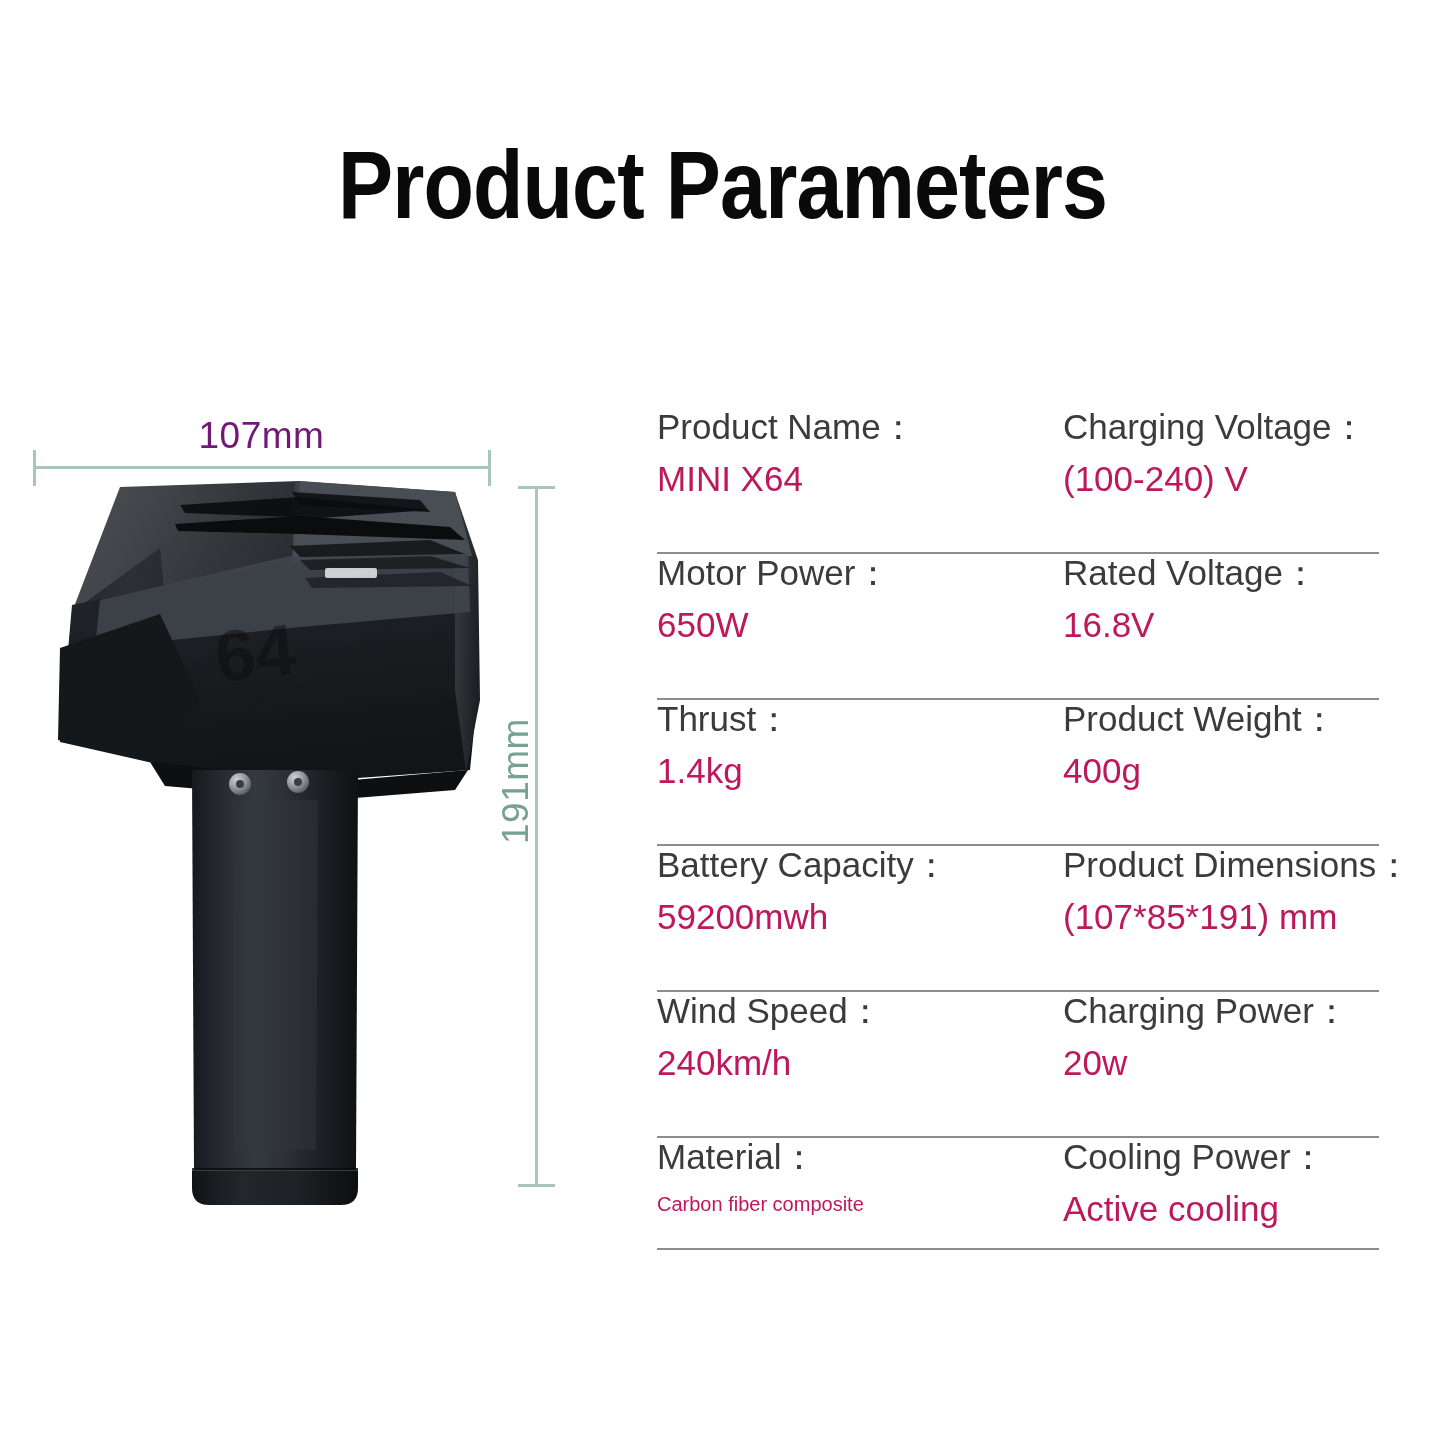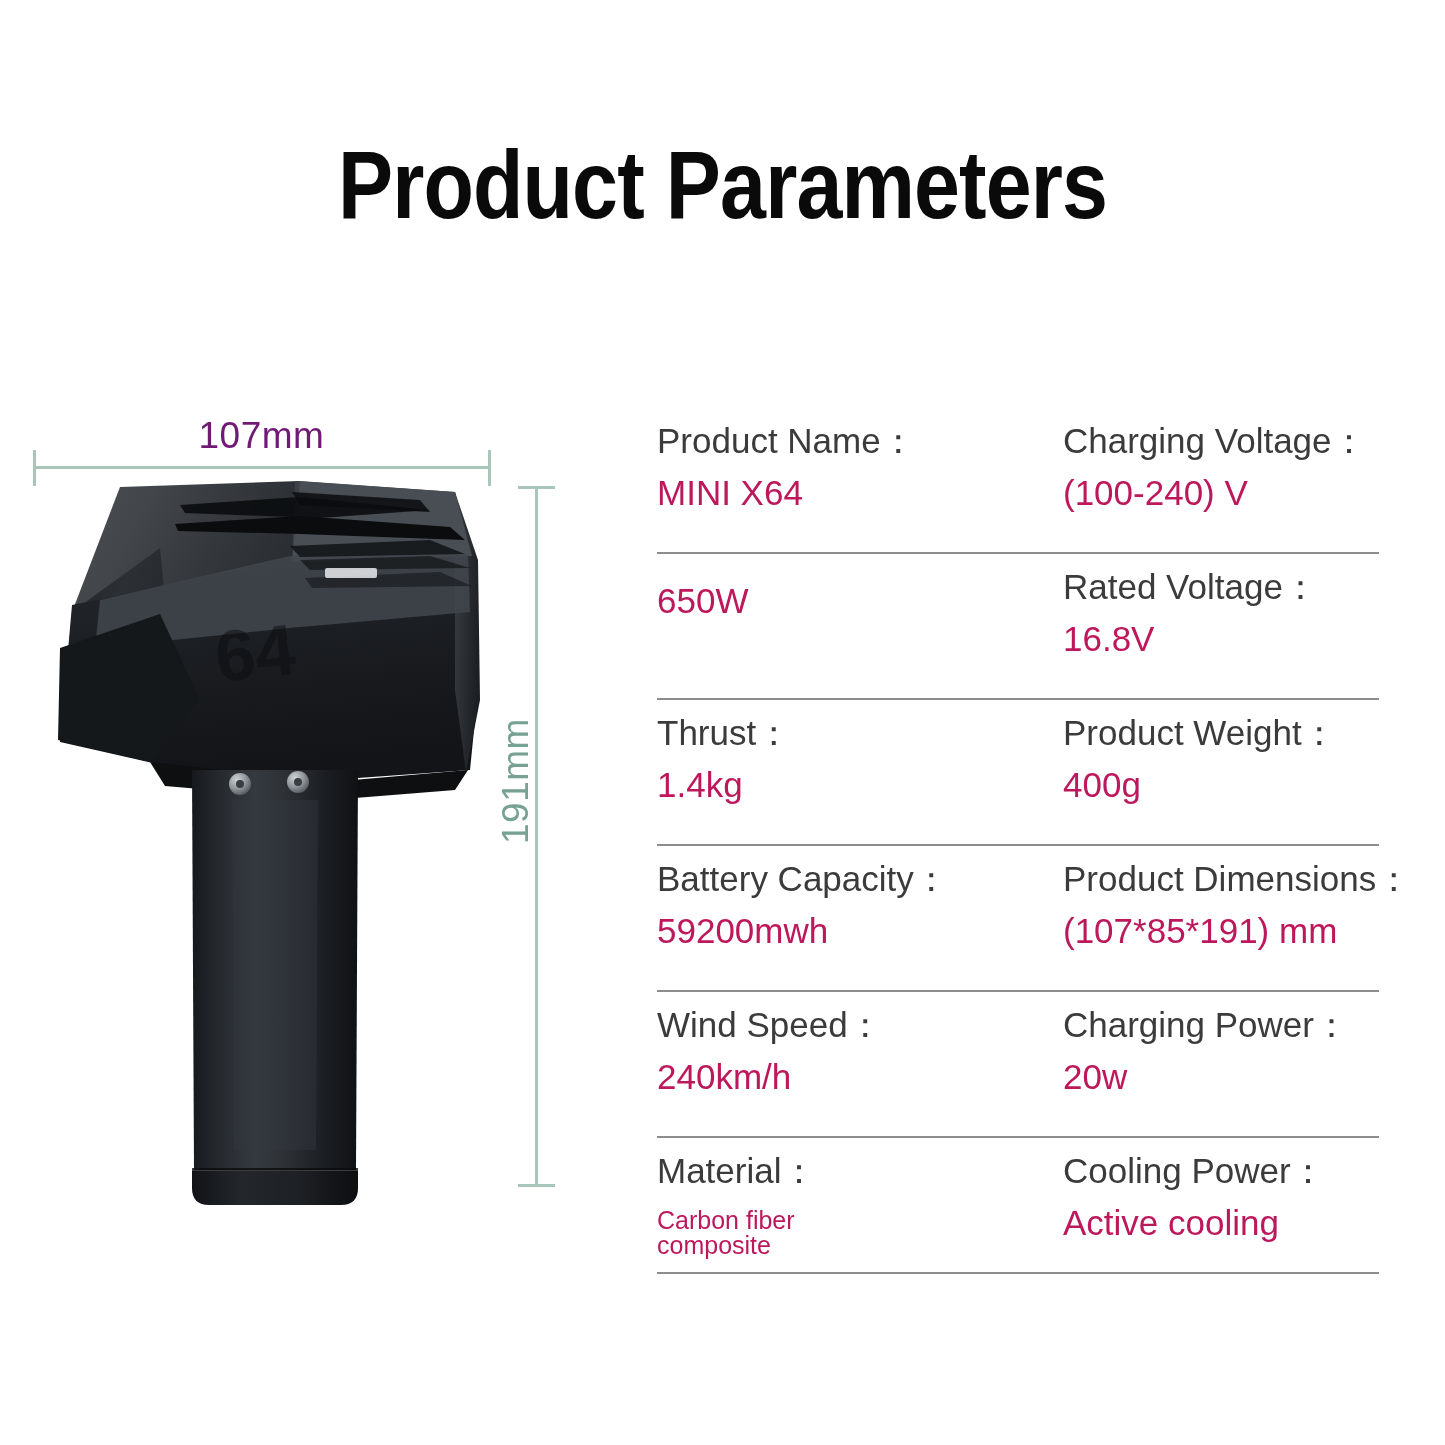--- a/index.html
+++ b/index.html
@@ -120,43 +120,43 @@
     top: 408px;
     width: 722px;
   }
   .spec-row {
     position: relative;
     border-bottom: 2px solid #8d8d8d;
     height: 146px;
     box-sizing: border-box;
   }
   .spec-row:last-child {
-    height: 136px;
+    height: 112px;
   }
   .spec-cell {
     position: absolute;
-    top: 14px;
+    top: 0;
   }
   .spec-cell.col1 { left: 0px;   width: 420px; }
   .spec-cell.col2 { left: 406px; width: 340px; }
   .spec-label {
     font-size: 35px;
     color: #3b3b3b;
     line-height: 1.08;
     white-space: nowrap;
   }
   .spec-value {
     font-size: 35px;
     color: #be185d;
     line-height: 1.08;
     margin-top: 14px;
     white-space: nowrap;
   }
   .spec-value.wrap {
-    font-size: 25px;
+    font-size: 20px;
     line-height: 1.0;
     white-space: normal;
     width: 230px;
     margin-top: 18px;
   }
 </style>
 </head>
 <body>
 
 <div id="page">
@@ -278,20 +278,21 @@
         <div class="spec-value">MINI X64</div>
       </div>
       <div class="spec-cell col2">
         <div class="spec-label">Charging Voltage：</div>
         <div class="spec-value">(100-240) V</div>
       </div>
     </div>
 
     <div class="spec-row">
       <div class="spec-cell col1">
+        <div class="spec-label">Motor Power：</div>
         <div class="spec-value">650W</div>
       </div>
       <div class="spec-cell col2">
         <div class="spec-label">Rated Voltage：</div>
         <div class="spec-value">16.8V</div>
       </div>
     </div>
 
     <div class="spec-row">
       <div class="spec-cell col1">

